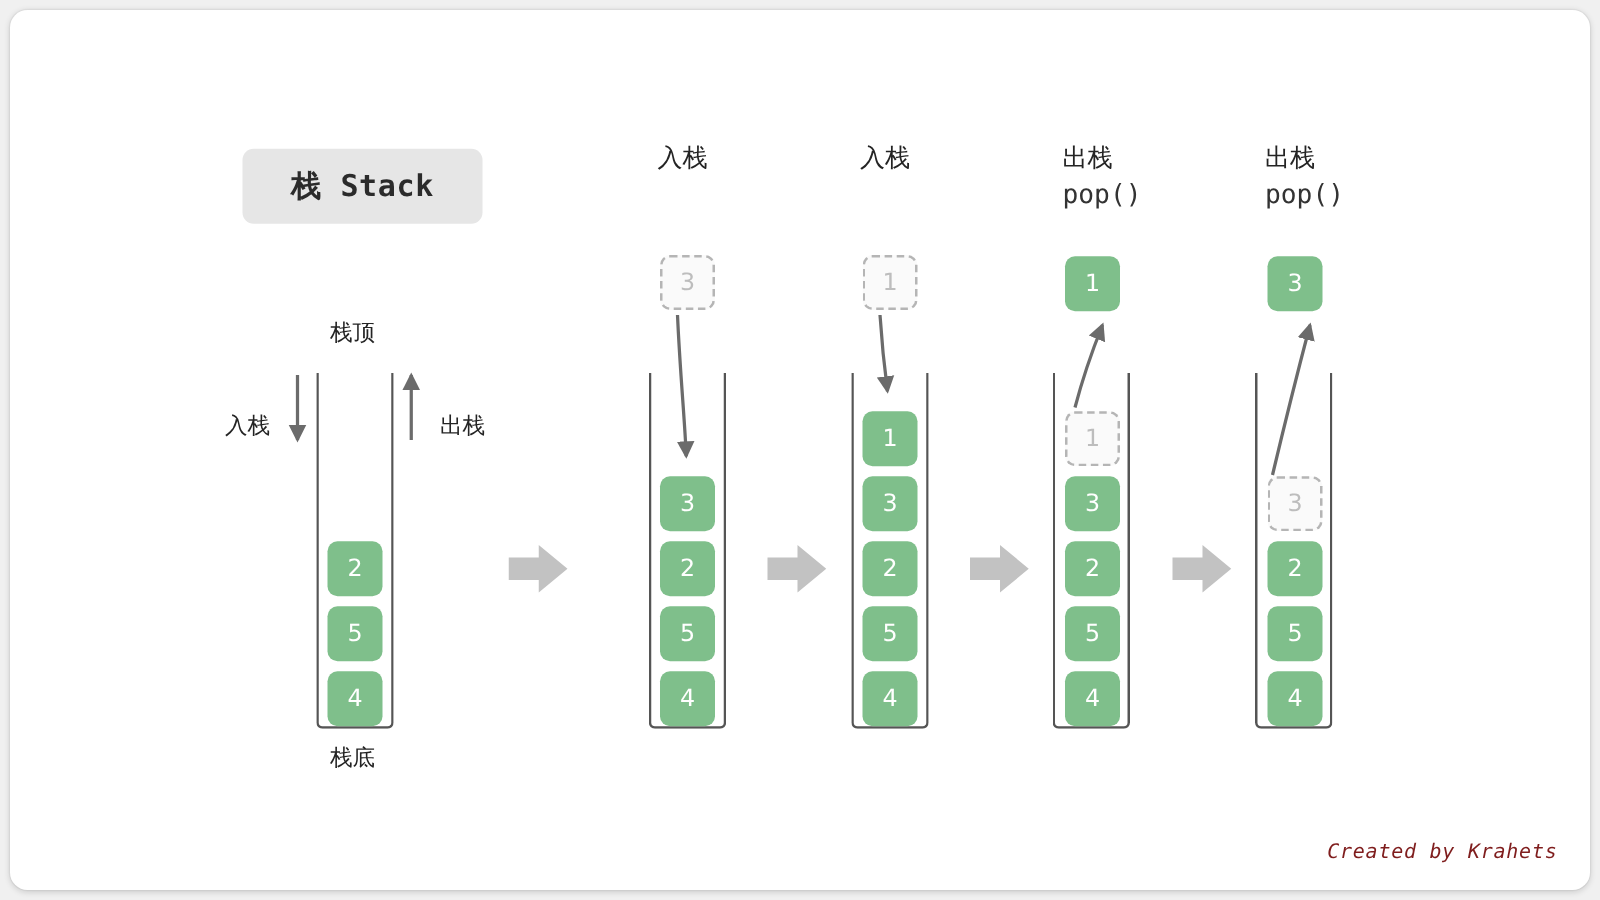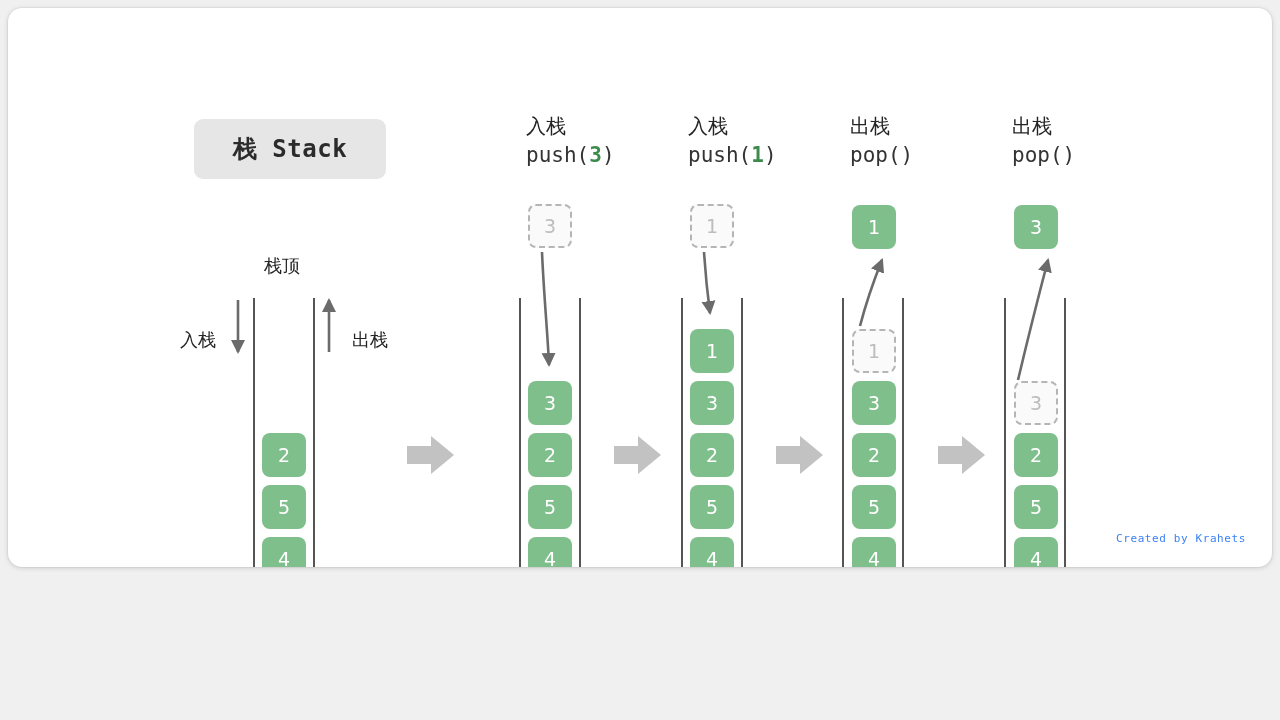--- a/index.html
+++ b/index.html
@@ -5,21 +5,21 @@
   * { box-sizing: border-box; margin: 0; padding: 0; }
   html, body {
     width: 1280px; height: 720px;
     background: #f0f0f0;
     font-family: "DejaVu Sans", "Liberation Sans", sans-serif;
     overflow: hidden;
   }
   .card {
     position: absolute;
     left: 8px; top: 8px;
-    width: 1264px; height: 559px;
+    width: 1264px; height: 704px;
     background: #ffffff;
     border-radius: 14px;
     box-shadow: 0 1px 5px rgba(0,0,0,0.16), 0 0 0 1px rgba(0,0,0,0.035);
     overflow: hidden;
   }
 
   
   .title-badge {
     position: absolute;
     left: 186px; top: 111px;
@@ -100,47 +100,46 @@
     position: absolute; left: 0; top: 0;
     width: 1264px; height: 704px;
     pointer-events: none;
   }
 
   
   .footer {
     position: absolute;
     right: 26px; bottom: 22px;
     font-family: "DejaVu Sans Mono", "Liberation Mono", monospace;
-    font-size: 11px;
-    color: #3b82f6;
+    font-size: 16px;
+    color: #7f1d1d;
     letter-spacing: 0.6px;
+    font-style: italic;
   }
 </style>
 </head>
 <body>
 
 <div class="card">
 
   <div class="title-badge">
     <span>栈 Stack</span>
   </div>
 
   <div class="cjk-label" style="left:256px; top:246px;">栈顶</div>
   <div class="cjk-label" style="left:256px; top:586px;">栈底</div>
   <div class="cjk-label" style="left:172px; top:320px;">入栈</div>
   <div class="cjk-label" style="left:344px; top:320px;">出栈</div>
 
   <div class="col-head" style="left:518px; top:105px;">
     <span class="zh">入栈</span>
-    <span class="fn"><span>push(</span><span class="num">3</span><span>)</span></span>
   </div>
 
   <div class="col-head" style="left:680px; top:105px;">
     <span class="zh">入栈</span>
-    <span class="fn"><span>push(</span><span class="num">1</span><span>)</span></span>
   </div>
 
   <div class="col-head" style="left:842px; top:105px;">
     <span class="zh">出栈</span>
     <span class="fn"><span>pop(</span><span class="num"></span><span>)</span></span>
   </div>
 
   <div class="col-head" style="left:1004px; top:105px;">
     <span class="zh">出栈</span>
     <span class="fn"><span>pop(</span><span class="num"></span><span>)</span></span>

